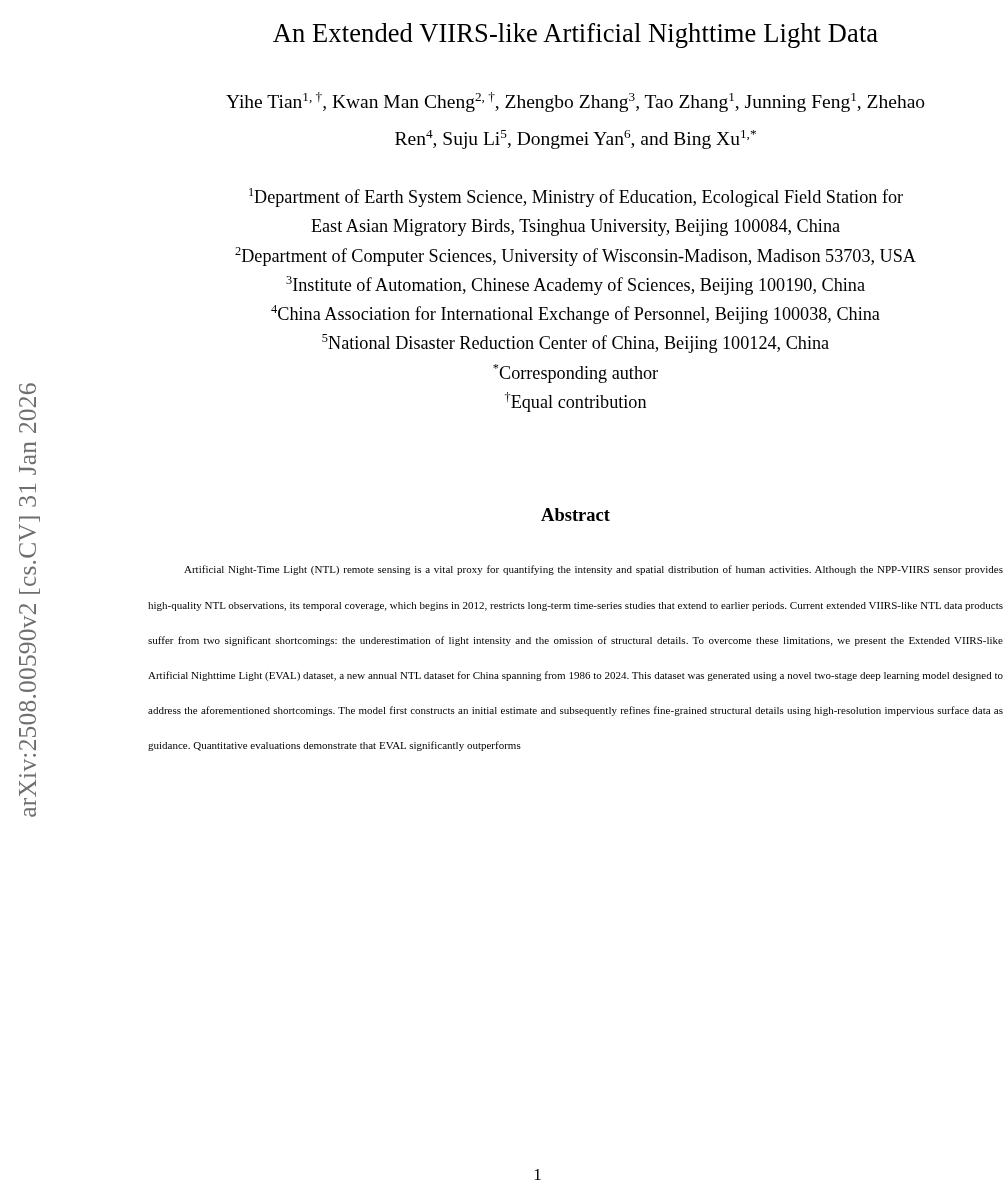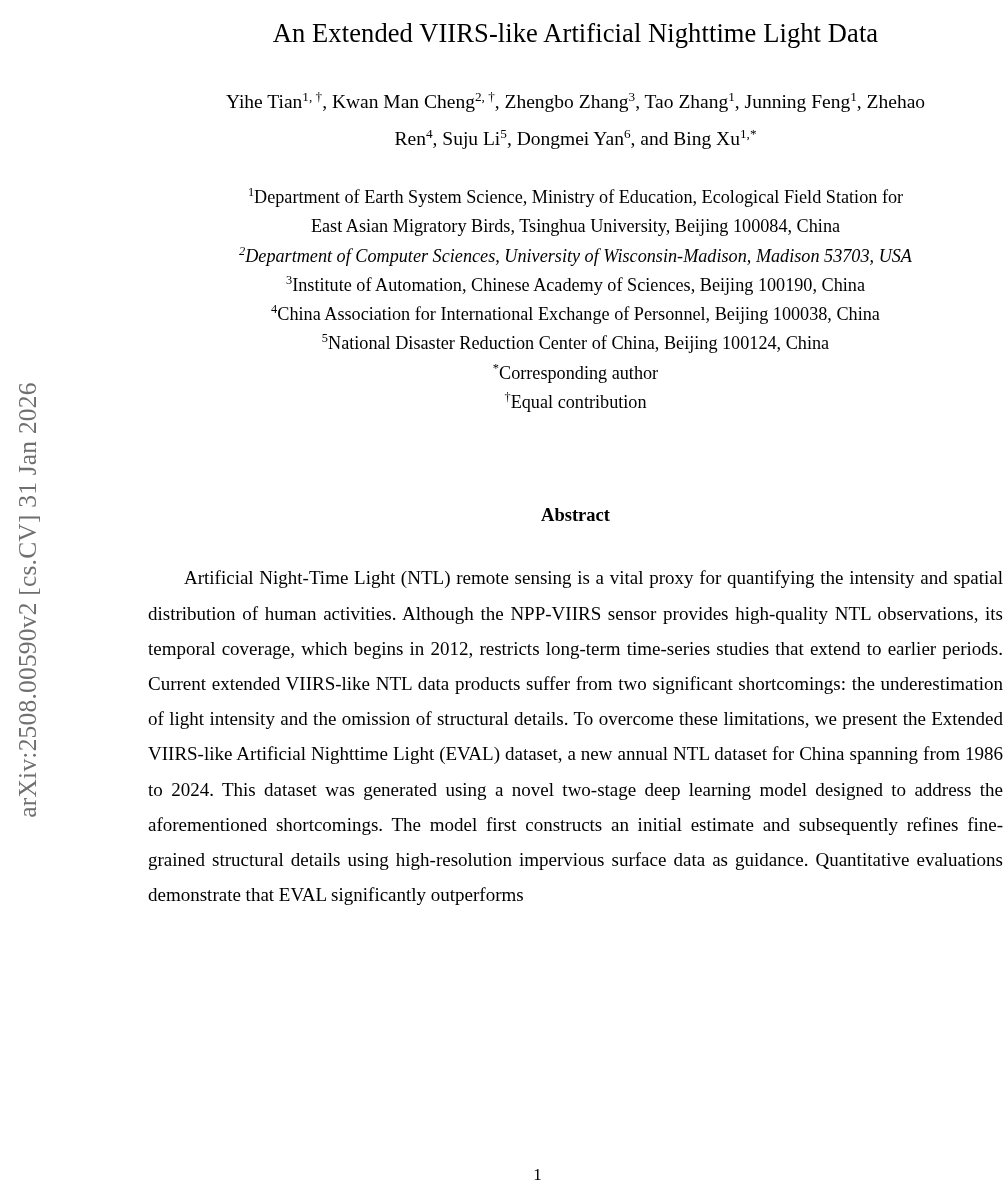--- a/index.html
+++ b/index.html
@@ -70,39 +70,38 @@
     margin-top: 26px;
     font-size: 18.2px;
     line-height: 29.3px;
     text-align: center;
   }
   .affiliations .aff-line {
     display: block;
   }
   .aff-wide {
     white-space: nowrap;
-    font-style: italic;
   }
 
   sup {
     font-size: 0.68em;
     vertical-align: super;
     line-height: 0;
   }
 
   .abstract-heading {
     margin-top: 88px;
     text-align: center;
     font-size: 18.5px;
     font-weight: bold;
   }
 
   .abstract-body {
-    margin-top: 34px;
-    font-size: 19px;
+    margin-top: 26px;
+    font-size: 11px;
     line-height: 35.2px;
     text-align: justify;
     text-justify: inter-word;
     text-indent: 36px;
     hyphens: manual;
   }
 
   .page-number {
     position: absolute;
     left: 0;

